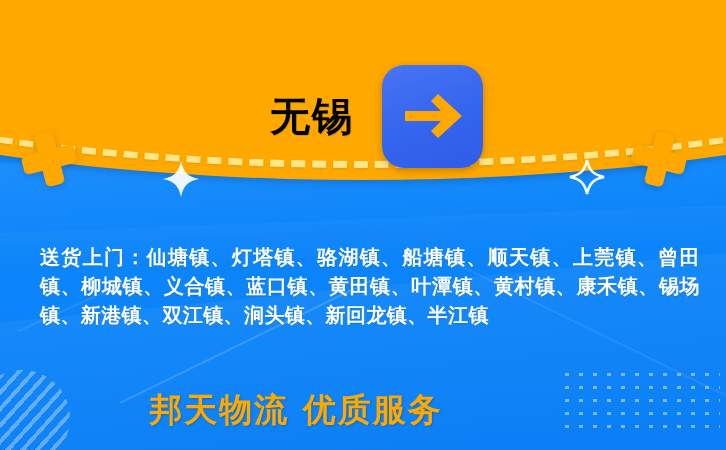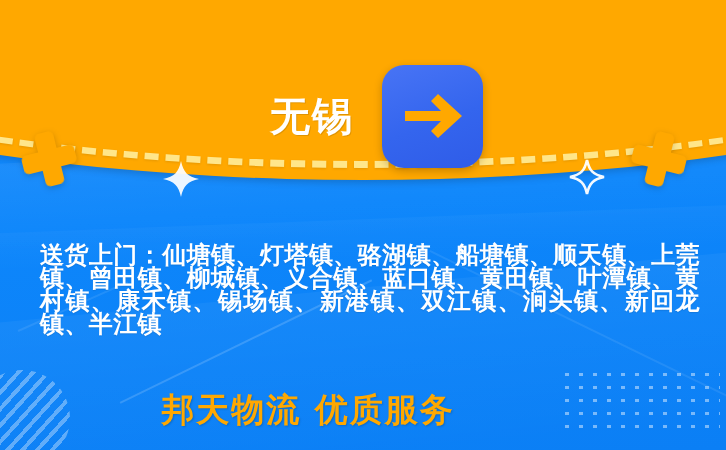--- a/index.html
+++ b/index.html
@@ -98,21 +98,21 @@
     align-items: center;
     justify-content: center;
     gap: 28px;
     z-index: 6;
   }
   .city {
     font-family: "DejaVu Serif", "Liberation Serif", serif;
     font-weight: bold;
     font-size: 40px;
     letter-spacing: 2px;
-    color: #ffffff;
+    color: #000000;
     text-shadow: 1px 1px 0 rgba(0,0,0,0.12);
     white-space: nowrap;
     margin-left: 27px;
   }
   .arrow-box {
     width: 101px;
     height: 103px;
     border-radius: 22px;
     background: linear-gradient(160deg, #4874f5 0%, #3465ee 55%, #2f5ce8 100%);
     box-shadow: 0 3px 8px rgba(0,0,0,0.22);
@@ -182,43 +182,42 @@
   
   .towns {
     position: absolute;
     left: 40px;
     top: 243px;
     width: 660px;
     z-index: 7;
     color: #ffffff;
     font-family: "DejaVu Serif", "Liberation Serif", serif;
     font-weight: bold;
-    font-size: 24px;
-    line-height: 23px;
+    font-size: 20px;
+    line-height: 29px;
     letter-spacing: 0.4px;
     text-shadow: 0 1px 1px rgba(0,0,0,0.10);
     text-align: justify;
   }
 
   
   .slogan {
     position: absolute;
     left: 0;
     top: 388px;
     width: 592px;
     text-align: center;
     z-index: 7;
     color: #ffa800;
     font-family: "DejaVu Serif", "Liberation Serif", serif;
     font-weight: bold;
     font-size: 33px;
     letter-spacing: 2px;
     text-shadow: 1px 1px 2px rgba(0,0,0,0.18);
     white-space: nowrap;
-    padding-left: 12px;
   }
 </style>
 </head>
 <body>
 
 <div id="banner">
 
   <div class="blue-base"></div>
   <div class="sheen s1"></div>
   <div class="sheen s3"></div>

